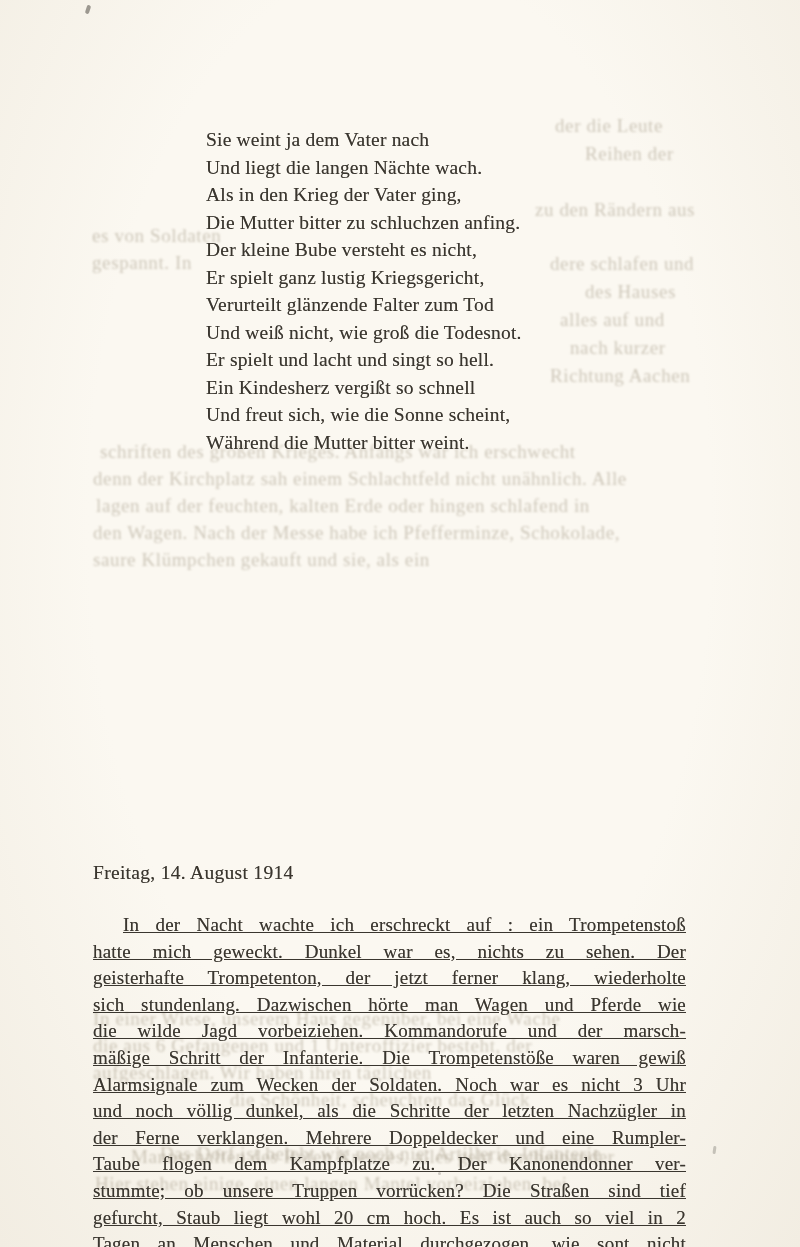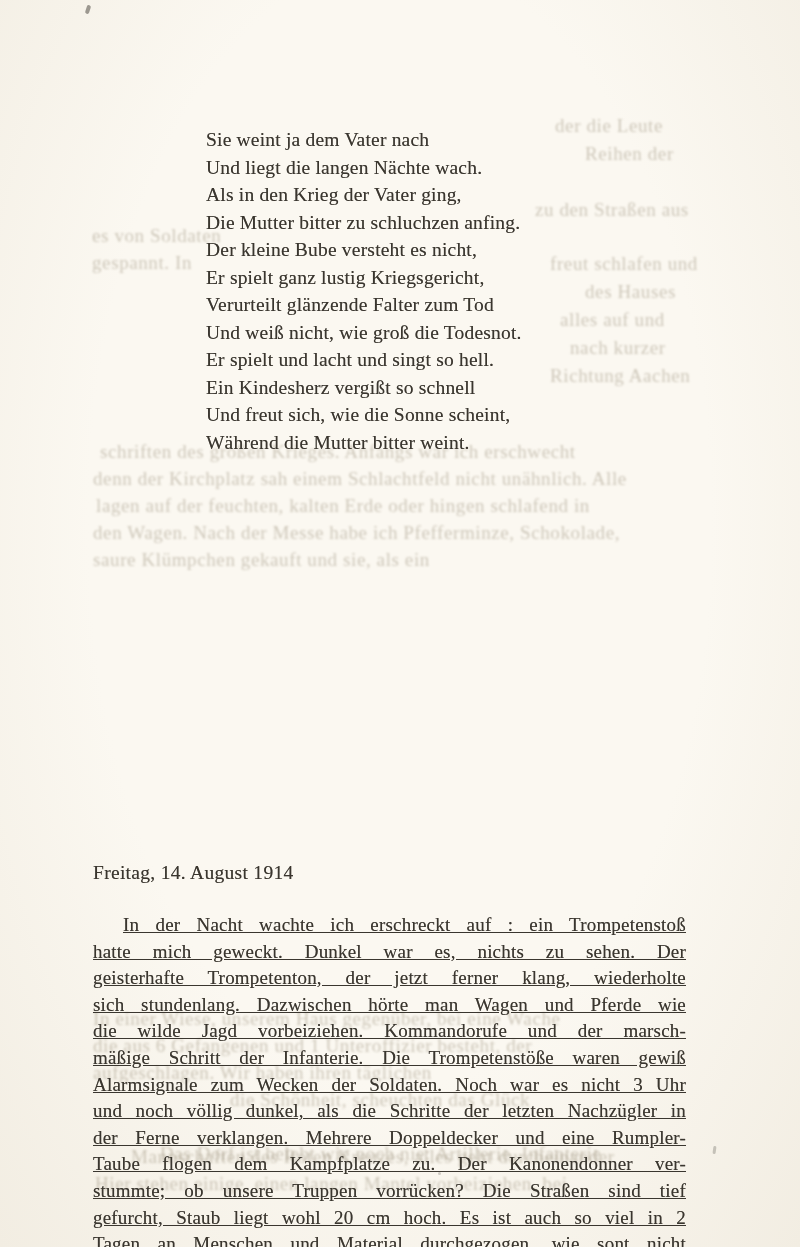--- a/index.html
+++ b/index.html
@@ -58,24 +58,24 @@
   .speck-mid{ left:438px; top:1172px; width:3px; height:3px; border-radius:50%; opacity:.3; }
 </style>
 </head>
 <body>
 
 <div class="page">
 
   <div class="bleed-layer" id="bleed-layer">
       <span class="bleed-frag" style="left: 555px; top: 112px;">der die Leute</span>
       <span class="bleed-frag" style="left: 585px; top: 140px;">Reihen der</span>
-      <span class="bleed-frag" style="left: 535px; top: 196px;">zu den Straßen aus</span>
+      <span class="bleed-frag" style="left: 535px; top: 196px;">zu den Rändern aus</span>
       <span class="bleed-frag" style="left: 92px; top: 222px;">es von Soldaten</span>
       <span class="bleed-frag" style="left: 92px; top: 249px;">gespannt. In</span>
-      <span class="bleed-frag" style="left: 550px; top: 250px;">freut schlafen und</span>
+      <span class="bleed-frag" style="left: 550px; top: 250px;">dere schlafen und</span>
       <span class="bleed-frag" style="left: 585px; top: 278px; text-align: right;">des Hauses</span>
       <span class="bleed-frag" style="left: 560px; top: 306px;">alles auf und</span>
       <span class="bleed-frag" style="left: 570px; top: 334px;">nach kurzer</span>
       <span class="bleed-frag" style="left: 550px; top: 362px;">Richtung Aachen</span>
       <span class="bleed-frag" style="left: 100px; top: 438px;">schriften des großen Krieges. Anfangs war ich erschwecht</span>
       <span class="bleed-frag" style="left: 93px; top: 465px;">denn der Kirchplatz sah einem Schlachtfeld nicht unähnlich. Alle</span>
       <span class="bleed-frag" style="left: 96px; top: 492px;">lagen auf der feuchten, kalten Erde oder hingen schlafend in</span>
       <span class="bleed-frag" style="left: 93px; top: 519px;">den Wagen. Nach der Messe habe ich Pfefferminze, Schokolade,</span>
       <span class="bleed-frag" style="left: 93px; top: 546px;">saure Klümpchen gekauft und sie, als ein</span>
       <span class="bleed-frag" style="left: 93px; top: 1005px;">In einer Wiese, unserem Haus gegenüber, bei eine Wache</span>

